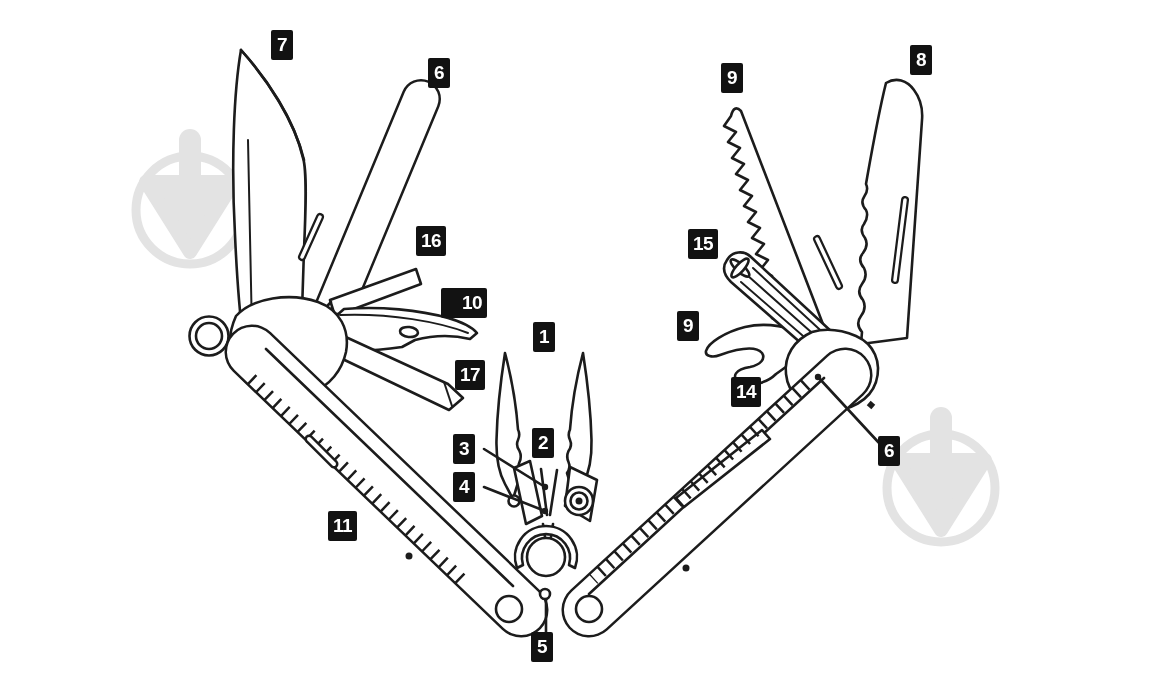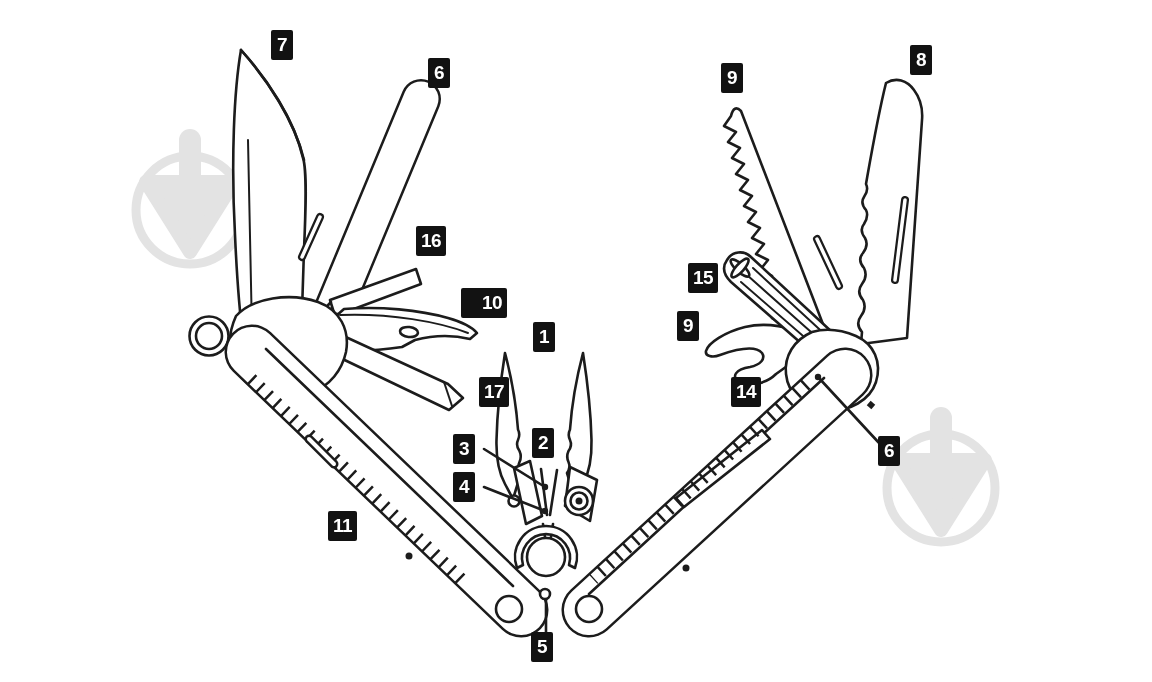--- a/index.html
+++ b/index.html
@@ -146,21 +146,21 @@
 
   <div class="callout" style="left:533px;top:322px;">1</div>
   <div class="callout" style="left:532px;top:428px;">2</div>
   <div class="callout" style="left:453px;top:434px;">3</div>
   <div class="callout" style="left:453px;top:472px;">4</div>
   <div class="callout" style="left:531px;top:632px;">5</div>
   <div class="callout" style="left:878px;top:436px;">6</div>
   <div class="callout" style="left:271px;top:30px;">7</div>
   <div class="callout" style="left:910px;top:45px;">8</div>
   <div class="callout" style="left:721px;top:63px;">9</div>
-  <div class="callout" style="left:461px;top:288px;padding-left:21px;">10</div>
+  <div class="callout" style="left:441px;top:288px;padding-left:21px;">10</div>
   <div class="callout" style="left:328px;top:511px;">11</div>
   <div class="callout" style="left:677px;top:311px;">9</div>
   <div class="callout" style="left:731px;top:377px;">14</div>
   <div class="callout" style="left:428px;top:58px;">6</div>
-  <div class="callout" style="left:688px;top:229px;margin-top:34px;">15</div>
+  <div class="callout" style="left:688px;top:229px;">15</div>
   <div class="callout" style="left:416px;top:226px;">16</div>
-  <div class="callout" style="left:455px;top:377px;margin-left:24px;">17</div>
+  <div class="callout" style="left:455px;top:360px;">17</div>
 </div>
 
 </body></html>

